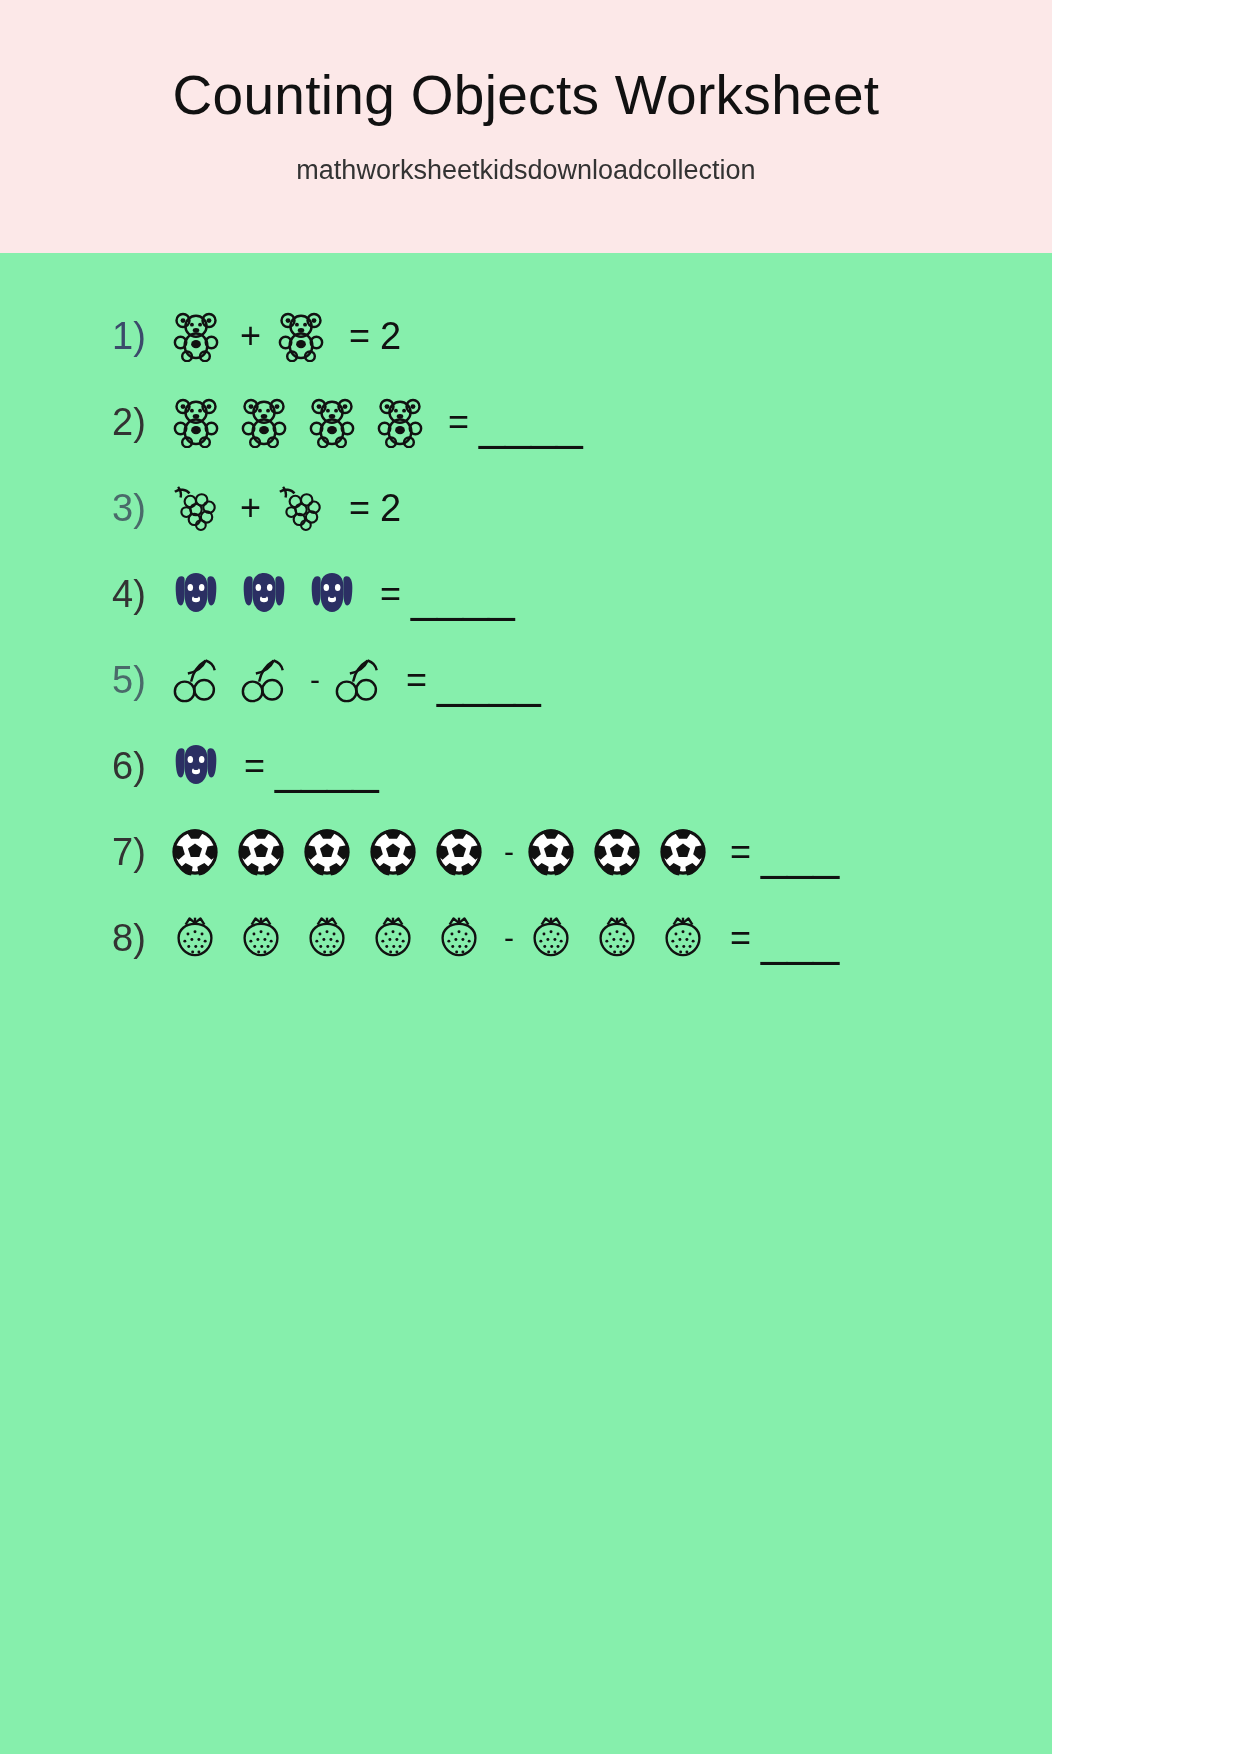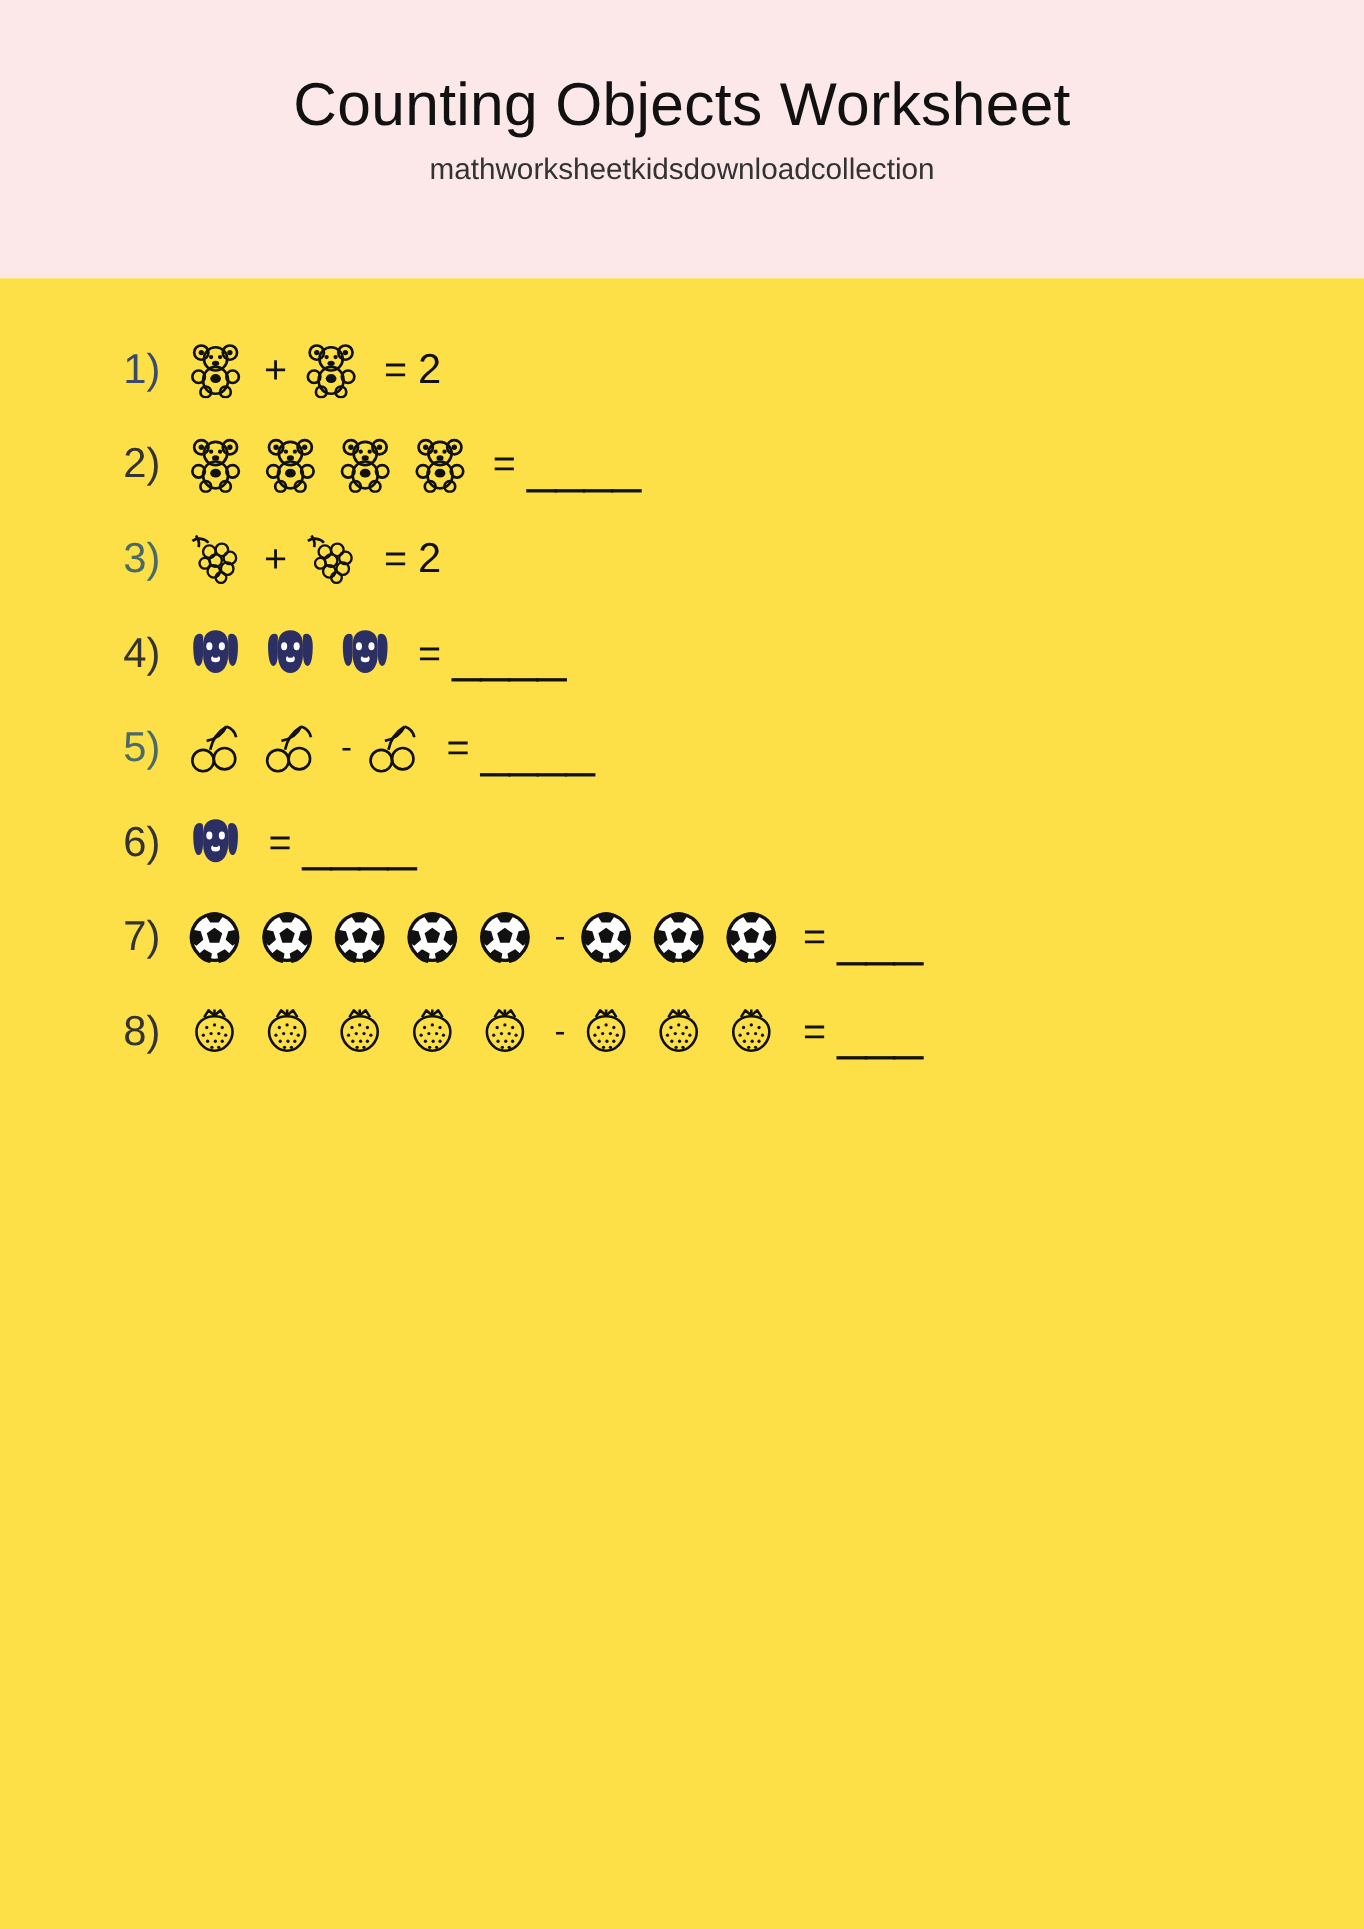--- a/index.html
+++ b/index.html
@@ -9,42 +9,42 @@
   }
   body {
     width: 1240px;
     height: 1754px;
     font-family: "Liberation Sans", sans-serif;
     color: #111111;
     overflow: hidden;
   }
   .page {
     position: relative;
-    width: 1240px;
+    width: 1052px;
     height: 1754px;
-    background: #fde047;
+    background: #86efac;
   }
   .header-band {
     width: 100%;
     height: 253px;
     background: #fce8e8;
     box-sizing: border-box;
     padding-top: 64px;
     text-align: center;
   }
   .worksheet-title {
     font-size: 55px;
     font-weight: 400;
     color: #111111;
     letter-spacing: 0.3px;
     margin: 0;
     line-height: 1.15;
   }
   .worksheet-subtitle {
-    margin-top: 12px;
+    margin-top: 28px;
     font-size: 27px;
     font-weight: 400;
     color: #333333;
   }
   .problems {
     padding: 42px 0 0 112px;
   }
   .problem-row {
     display: flex;
     align-items: center;

